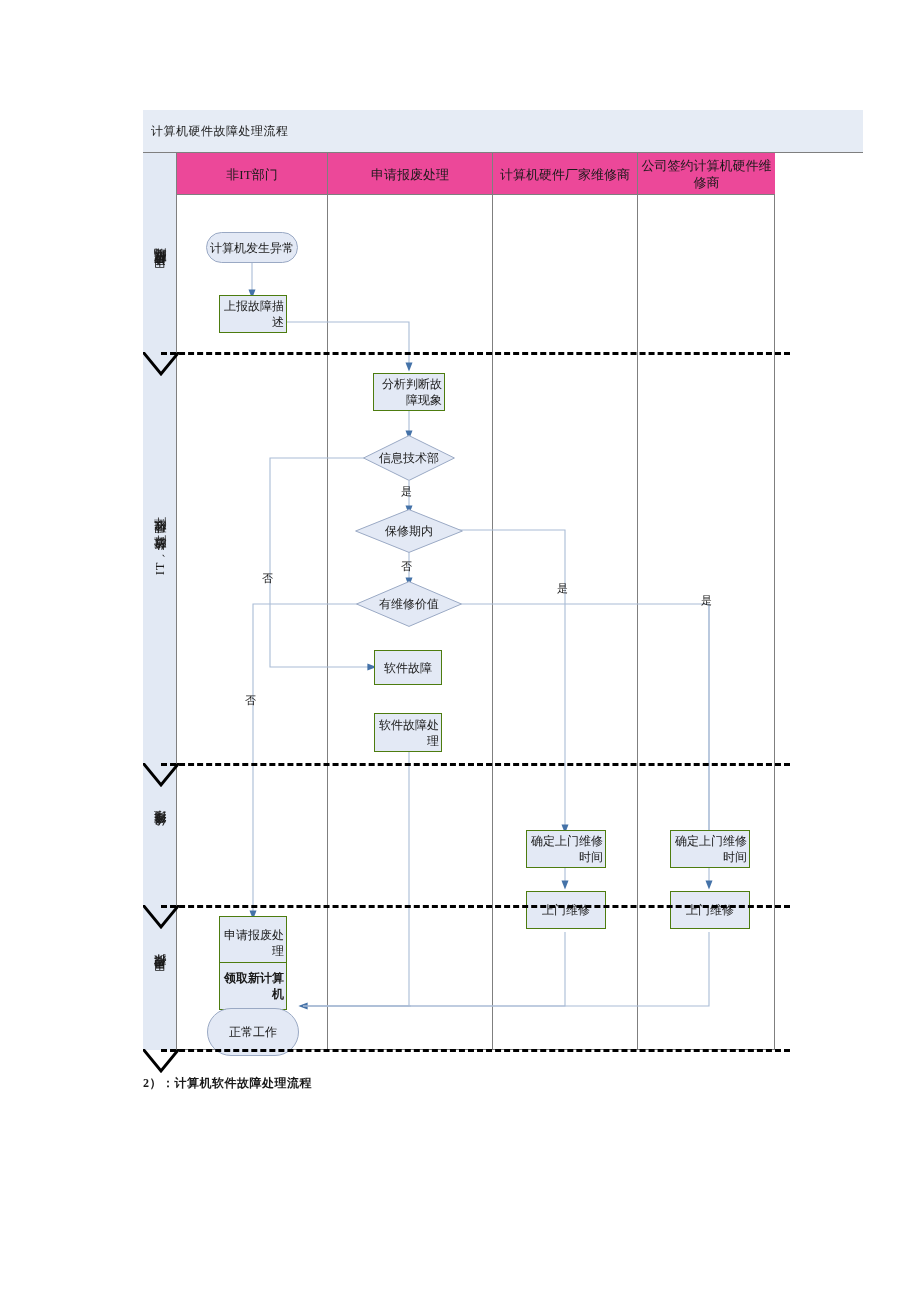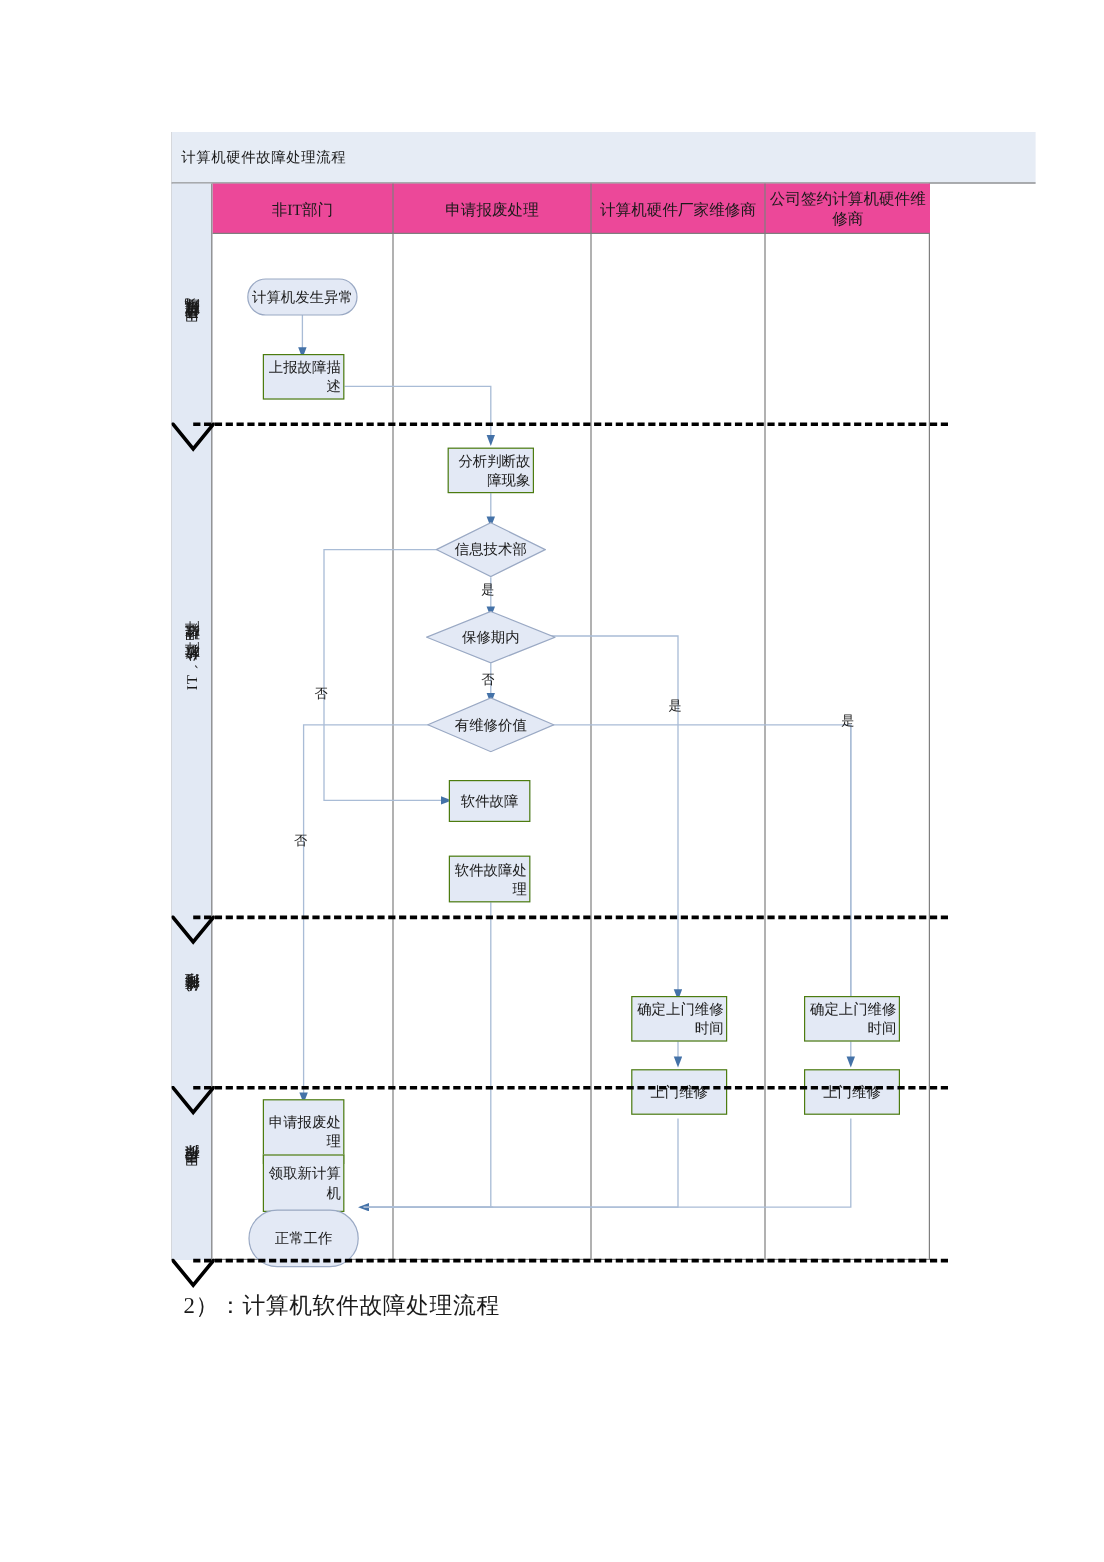--- a/index.html
+++ b/index.html
@@ -181,24 +181,25 @@
     position: absolute;
     font-size: 11px;
     color: #1a1a1a;
     background: transparent;
     white-space: nowrap;
   }
 
   
   .caption {
     position: absolute;
-    left: 153px;
+    left: 143px;
     top: 1075px;
-    font-size: 19px;
+    font-size: 12px;
     letter-spacing: 0.5px;
+    font-weight: bold;
   }
 </style>
 </head>
 <body>
 
 <div id="diagram-root">
 
   <div class="frame-border"></div>
 
   <div class="title-bar">
@@ -363,21 +364,21 @@
   </div>
 
   <div class="node" style="left:527px; top:781px; width:80px; height:38px;">
     <span>上门维修</span>
   </div>
 
   <div class="node" style="left:76px; top:806px; width:68px; height:54px;">
     <span>申请报废处理</span>
   </div>
 
-  <div class="node" style="left:76px; top:852px; width:68px; height:48px;">
+  <div class="node" style="left:76px; top:852px; width:68px; height:48px;font-weight:bold;">
     <span>领取新计算机</span>
   </div>
 
   <div class="node terminator" style="left:64px; top:898px; width:92px; height:48px;">
     <span>正常工作</span>
   </div>
 
   <div class="phase-sep" style="top:242px;"></div>
   <div class="phase-sep" style="top:653px;"></div>
   <div class="phase-sep" style="top:795px;"></div>

